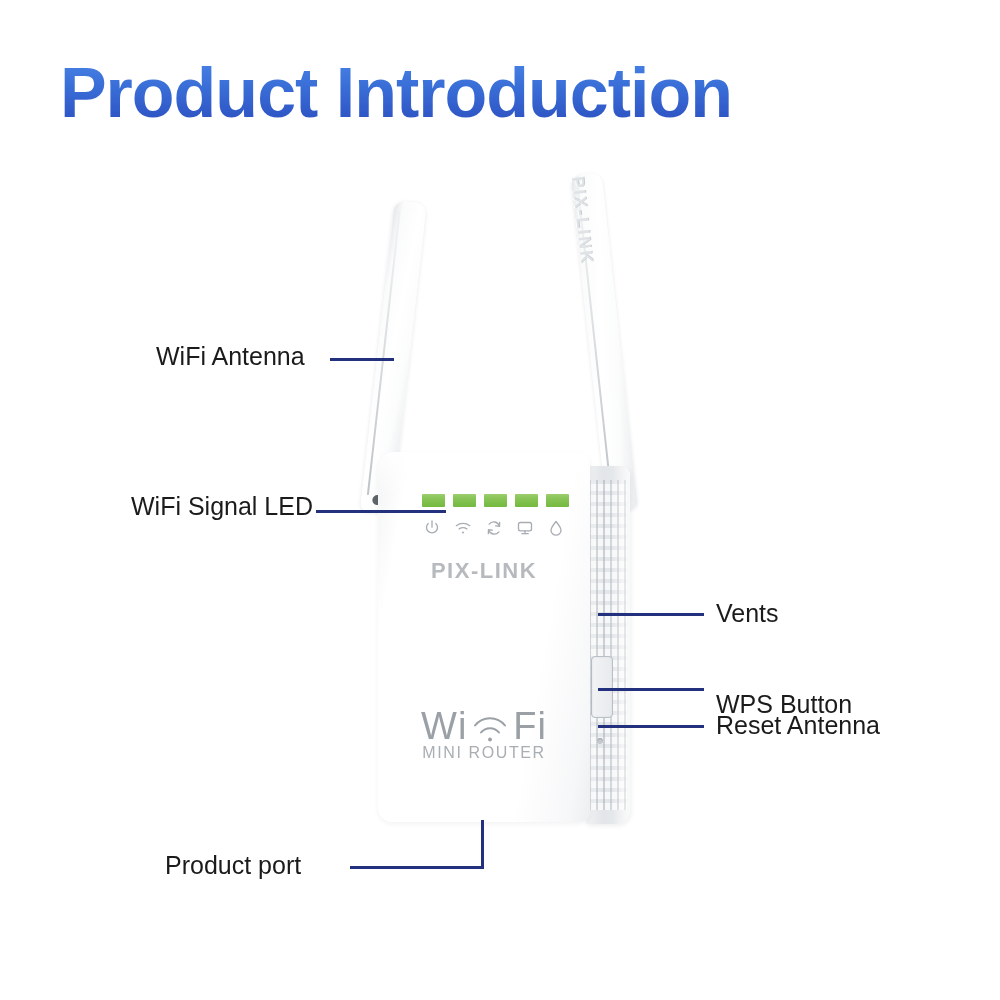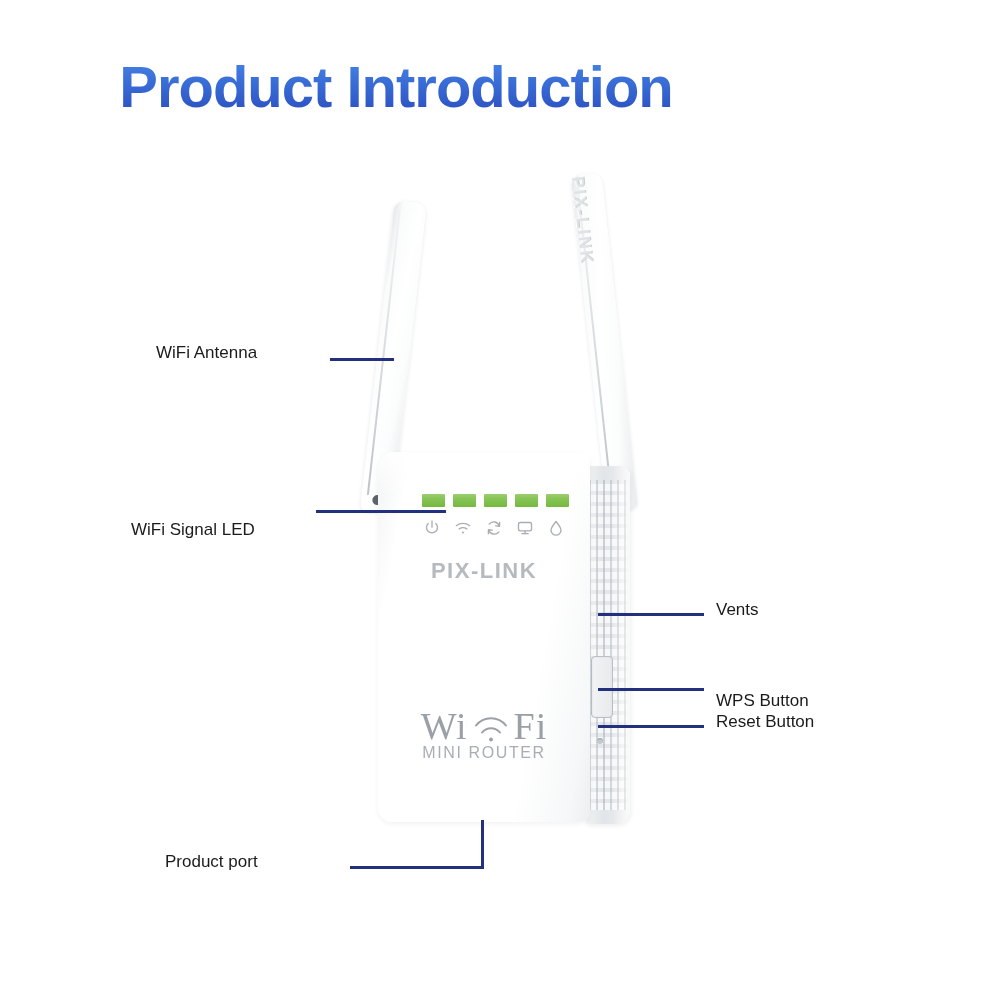--- a/index.html
+++ b/index.html
@@ -10,36 +10,36 @@
     overflow:hidden;
     position:relative;
   }
   #stage{position:absolute;left:0;top:0;width:1000px;height:1000px;}
 
   
   .title{
     position:absolute;
     left:0;top:56px;width:792px;
     text-align:center;
-    font-size:58px;
+    font-size:70px;
     font-weight:bold;
     letter-spacing:-1px;
     line-height:1.08;
     background:linear-gradient(180deg,#4a86e8 0%,#3a6fd8 38%,#2a4bbd 100%);
     -webkit-background-clip:text;
     background-clip:text;
     color:transparent;
     -webkit-text-fill-color:transparent;
     white-space:nowrap;
   }
 
   
   .lbl{
     position:absolute;
-    font-size:17px;
+    font-size:25px;
     color:#1b1b1b;
     font-weight:400;
     white-space:nowrap;
     line-height:1;
   }
   .lbl.r{text-align:left;}
 
   
   .lead{
     position:absolute;
@@ -133,21 +133,21 @@
     color:#b6babe;
   }
   #wifiLogo{
     position:absolute;left:0;top:255px;width:100%;
     text-align:center;
     color:#9aa0a6;
     line-height:1;
   }
   #wifiLogo .wf{
     font-size:38px;font-weight:300;letter-spacing:1px;
-    display:inline-flex;align-items:center;gap:2px;font-family:Liberation Serif, serif;
+    display:inline-flex;align-items:center;gap:2px;
   }
   #wifiLogo .arcwrap{display:inline-block;width:42px;height:34px;position:relative;top:3px;}
   #wifiLogo .sub{
     display:block;
     font-size:16px;letter-spacing:1.6px;color:#a9aeb3;
   }
 
   
   .antenna{
     position:absolute;
@@ -285,29 +285,29 @@
         </span>
         <span>Fi</span>
       </span>
       <span class="sub">MINI ROUTER</span>
     </div>
   </div>
 
   <div class="lbl" style="left:156px;top:344px;">WiFi Antenna</div>
   <div class="lead" style="left:330px;top:358px;width:64px;"></div>
 
-  <div class="lbl" style="left:131px;top:521px;">WiFi Signal LED</div>
+  <div class="lbl" style="left:131px;top:494px;">WiFi Signal LED</div>
   <div class="lead" style="left:316px;top:510px;width:130px;"></div>
 
   <div class="lbl" style="left:165px;top:853px;">Product port</div>
   <div class="lead" style="left:350px;top:866px;width:134px;"></div>
   <div class="lead-v" style="left:481px;top:820px;height:49px;"></div>
 
   <div class="lead" style="left:598px;top:613px;width:106px;"></div>
   <div class="lbl r" style="left:716px;top:601px;text-align:center;">Vents</div>
 
   <div class="lead" style="left:598px;top:688px;width:106px;"></div>
   <div class="lbl r" style="left:716px;top:692px;">WPS Button</div>
 
   <div class="lead" style="left:598px;top:725px;width:106px;"></div>
-  <div class="lbl r" style="left:716px;top:713px;">Reset Button</div>
+  <div class="lbl r" style="left:716px;top:713px;">Reset Antenna</div>
 
 </div>
 
 </body></html>

